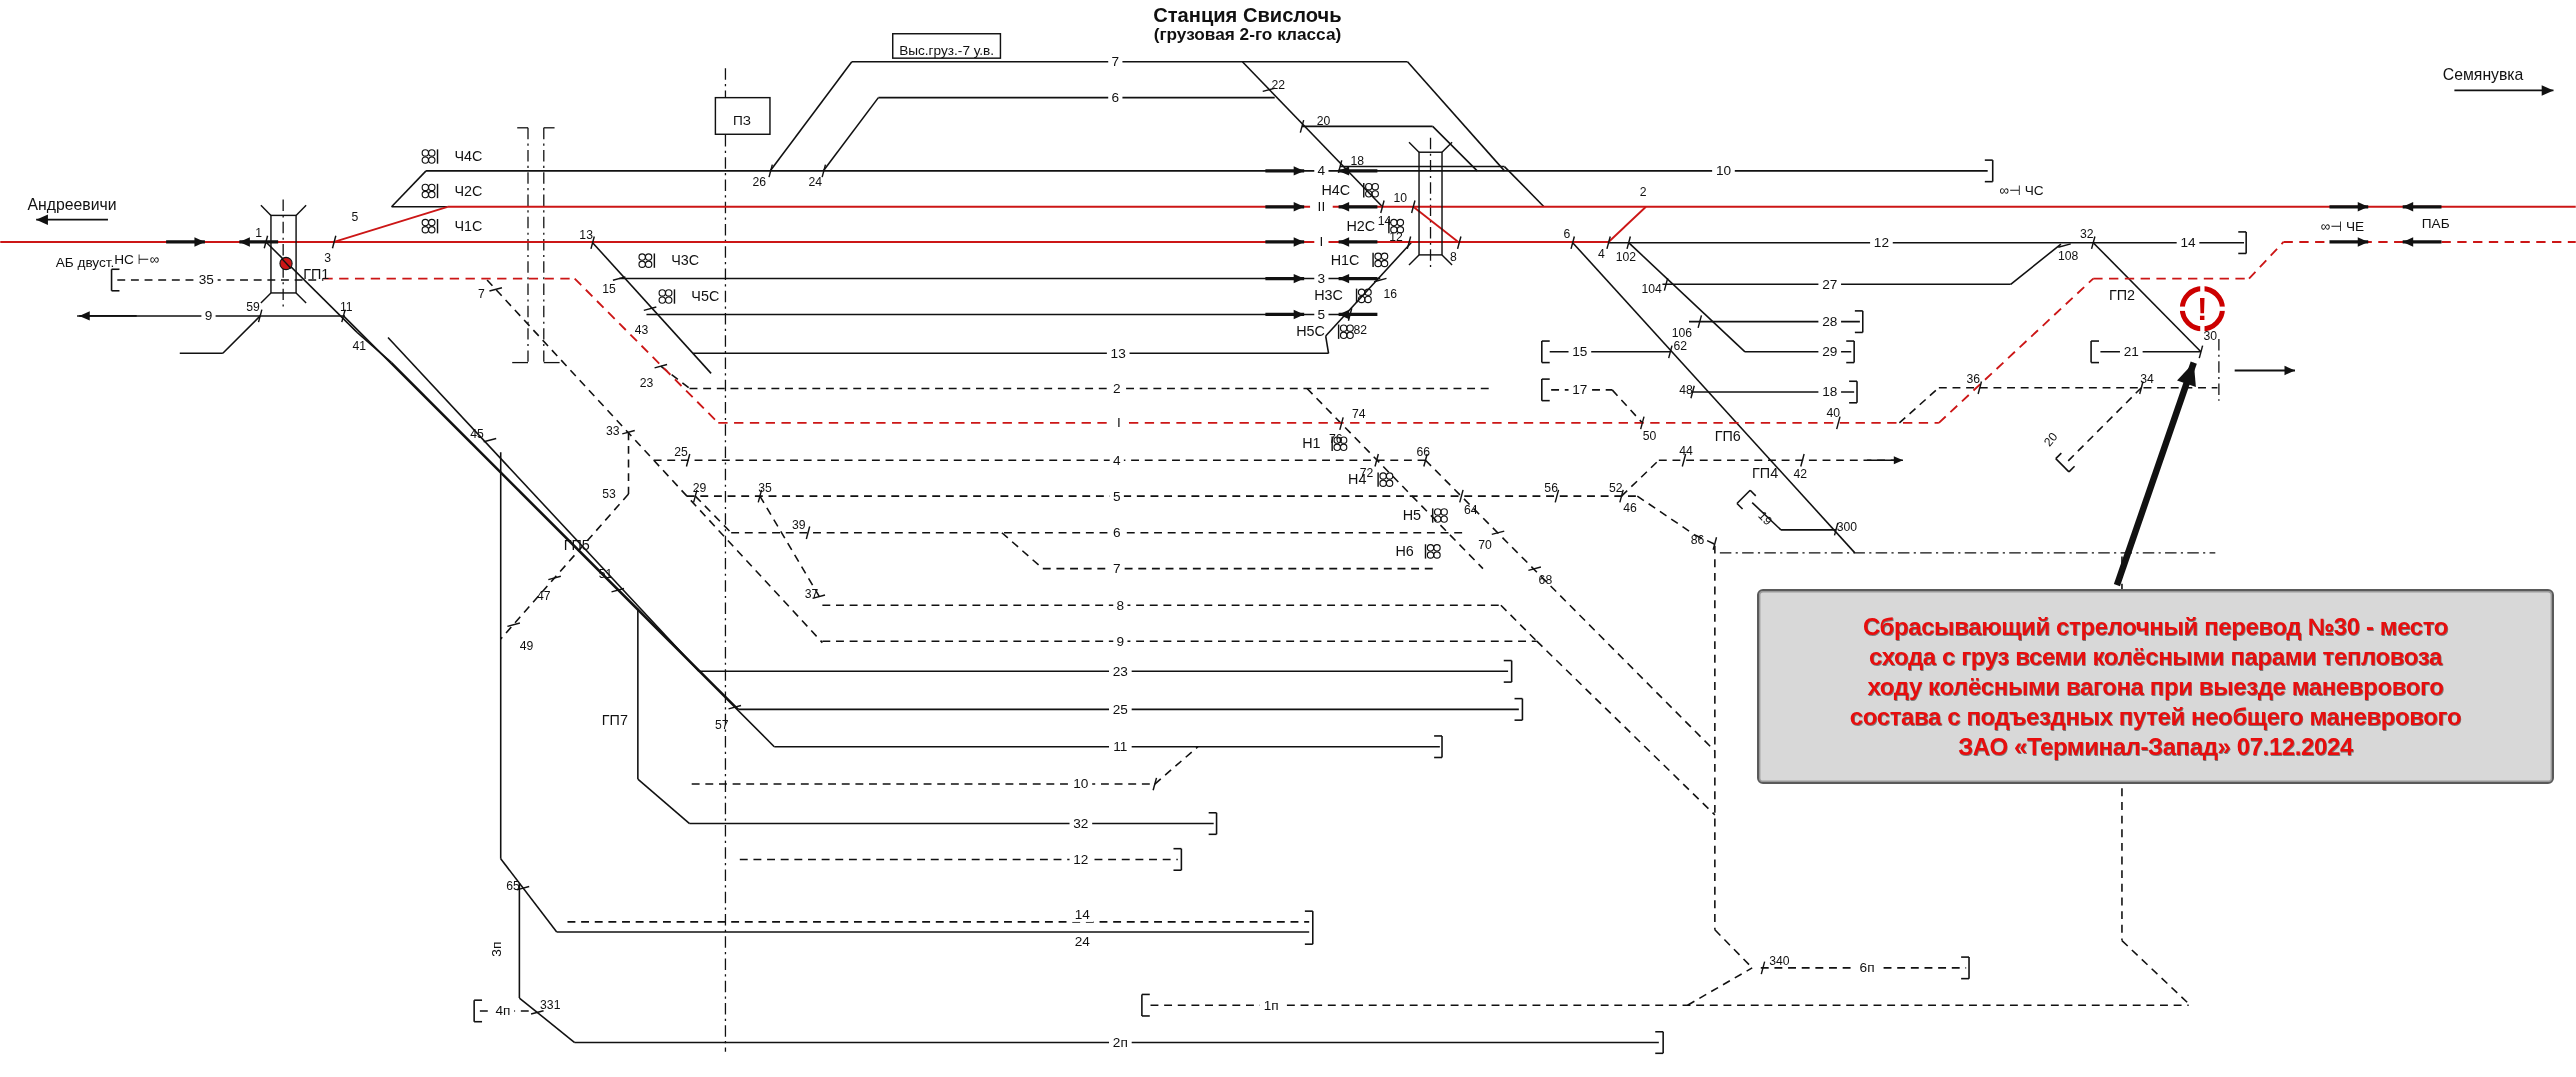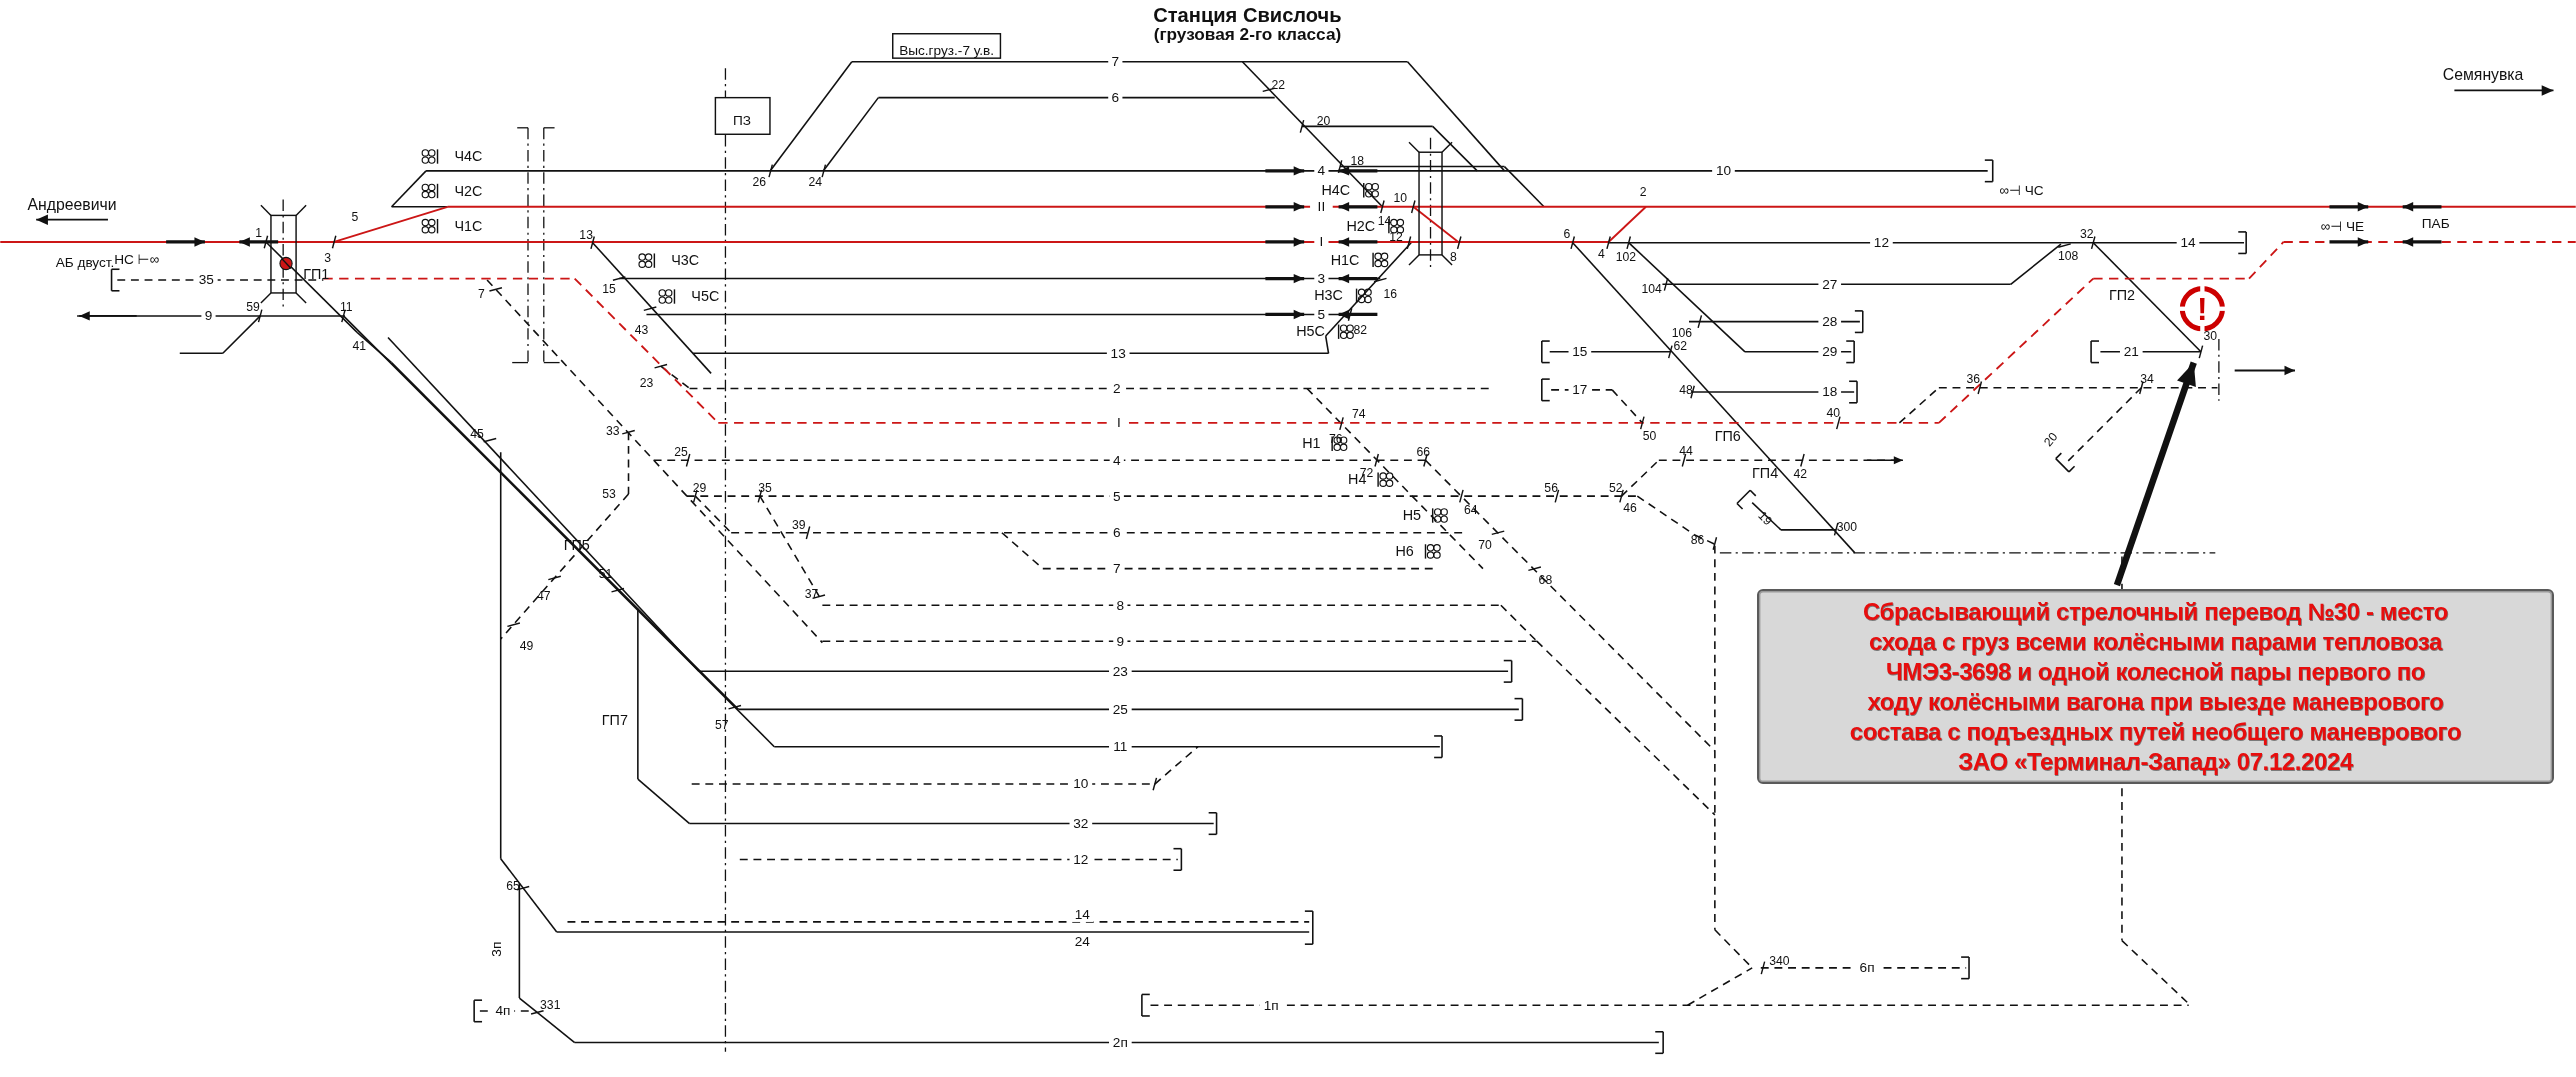--- a/index.html
+++ b/index.html
@@ -651,19 +651,18 @@
       <rect x="676.22" y="1310.22" width="31.56" height="21.849999999999998" fill="#fff" transform="rotate(-90 692 1322)"></rect>
       <text x="692" y="1328.08" class="t-trk" transform="rotate(-90 692 1322)">3п</text>
       <rect x="684.22" y="1396.22" width="31.56" height="21.849999999999998" fill="#fff" transform=""></rect>
       <text x="700" y="1414.08" class="t-trk" transform="">4п</text>
       <rect x="2922.22" y="1066.22" width="31.56" height="21.849999999999998" fill="#fff" transform=""></rect>
       <text x="2938" y="1084.08" class="t-trk" transform="">7п</text>
     </svg>
   <div id="note">
     <div>Сбрасывающий стрелочный перевод №30 - место</div>
     <div>схода с груз всеми колёсными парами тепловоза</div>
-    <div>ЧМЭ3-3698 и одной колесной пары первого по</div>
     <div>ходу колёсными вагона при выезде маневрового</div>
     <div>состава с подъездных путей необщего маневрового</div>
     <div>ЗАО «Терминал-Запад» 07.12.2024</div>
   </div>
 </div>
 
 
 </body></html>

